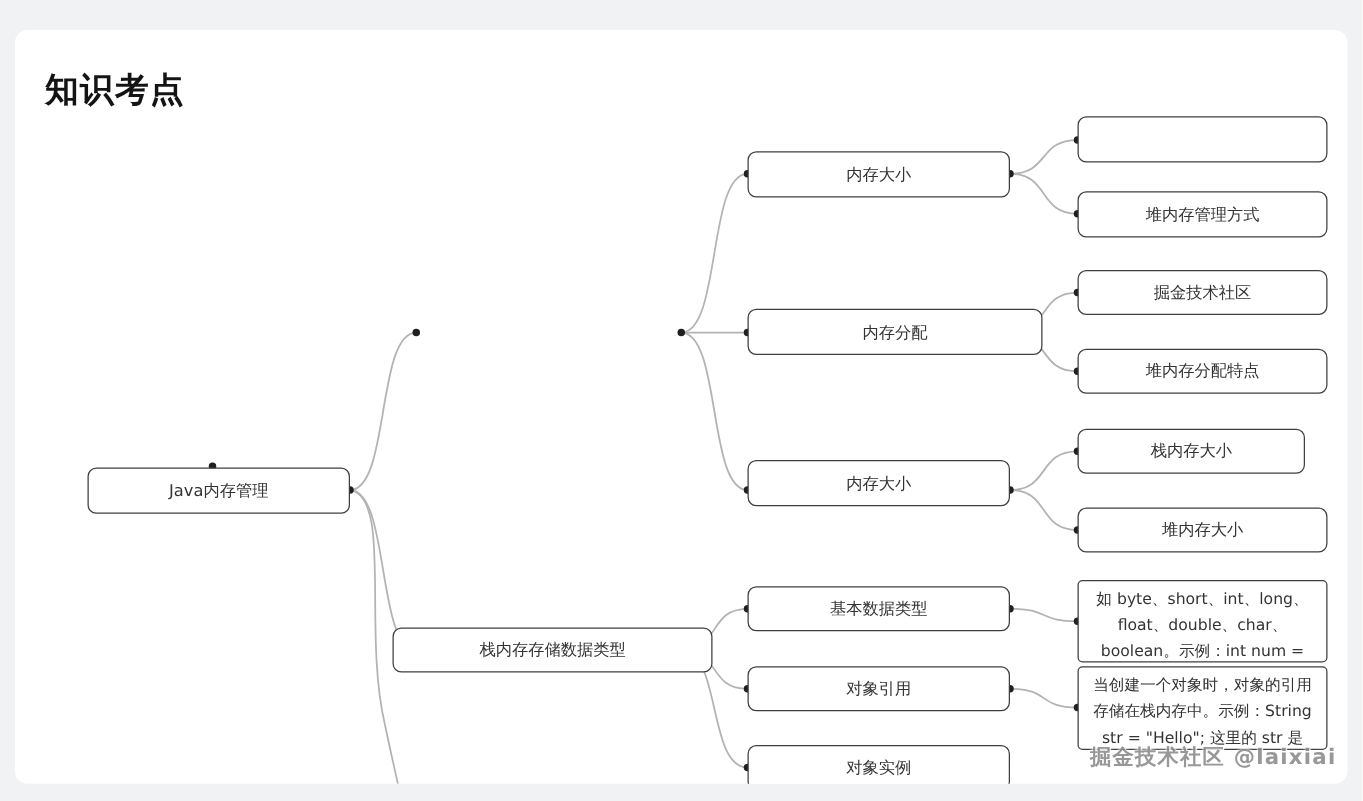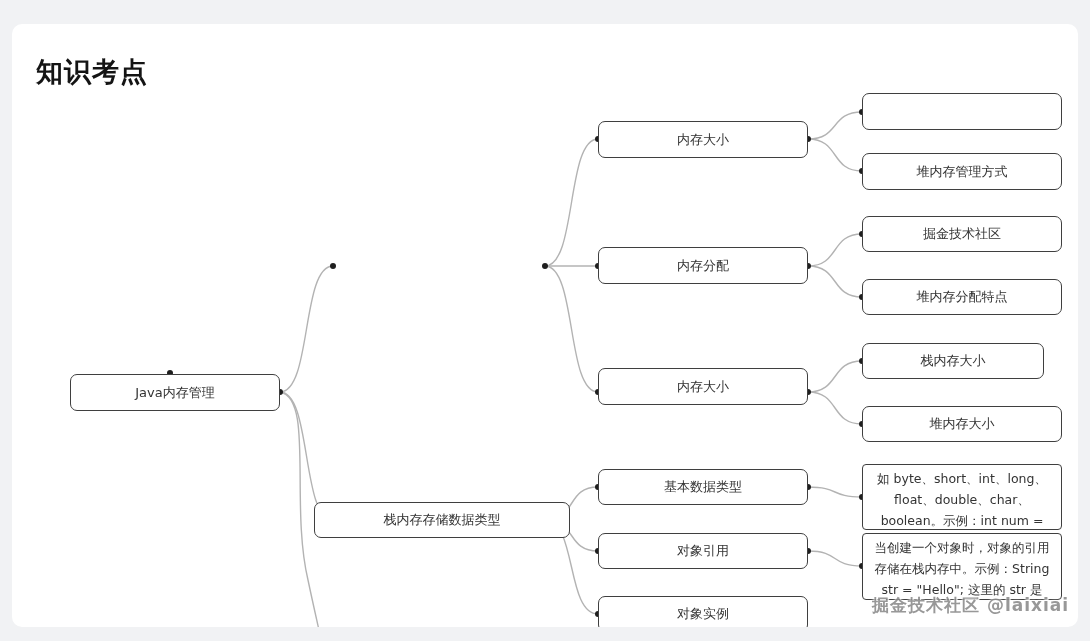--- a/index.html
+++ b/index.html
@@ -74,21 +74,21 @@
         <circle cx="850" cy="473" r="3"></circle>
           <circle cx="850" cy="542" r="3"></circle>
       </g>
     </svg>
 
     <div class="node" style="left:58px;top:350px;width:210px;height:37px">Java内存管理</div>
 
     <div class="node" style="left:302px;top:478px;width:256px;height:36px">栈内存存储数据类型</div>
 
     <div class="node" style="left:586px;top:97px;width:210px;height:37px">内存大小</div>
-    <div class="node" style="left:586px;top:223px;width:210px;height:37px">内存分配</div>
+    <div class="node" style="left:586px;top:223px;width:236px;height:37px">内存分配</div>
     <div class="node" style="left:586px;top:344px;width:210px;height:37px">内存大小</div>
     <div class="node" style="left:586px;top:445px;width:210px;height:36px">基本数据类型</div>
     <div class="node" style="left:586px;top:509px;width:210px;height:36px">对象引用</div>
     <div class="node" style="left:586px;top:572px;width:210px;height:36px">对象实例</div>
 
     <div class="node" style="left:850px;top:69px;width:200px;height:37px"></div>
     <div class="node" style="left:850px;top:129px;width:200px;height:37px">堆内存管理方式</div>
     <div class="node" style="left:850px;top:192px;width:200px;height:36px">掘金技术社区</div>
     <div class="node" style="left:850px;top:255px;width:200px;height:36px">堆内存分配特点</div>
     <div class="node" style="left:850px;top:319px;width:182px;height:36px">栈内存大小</div>

